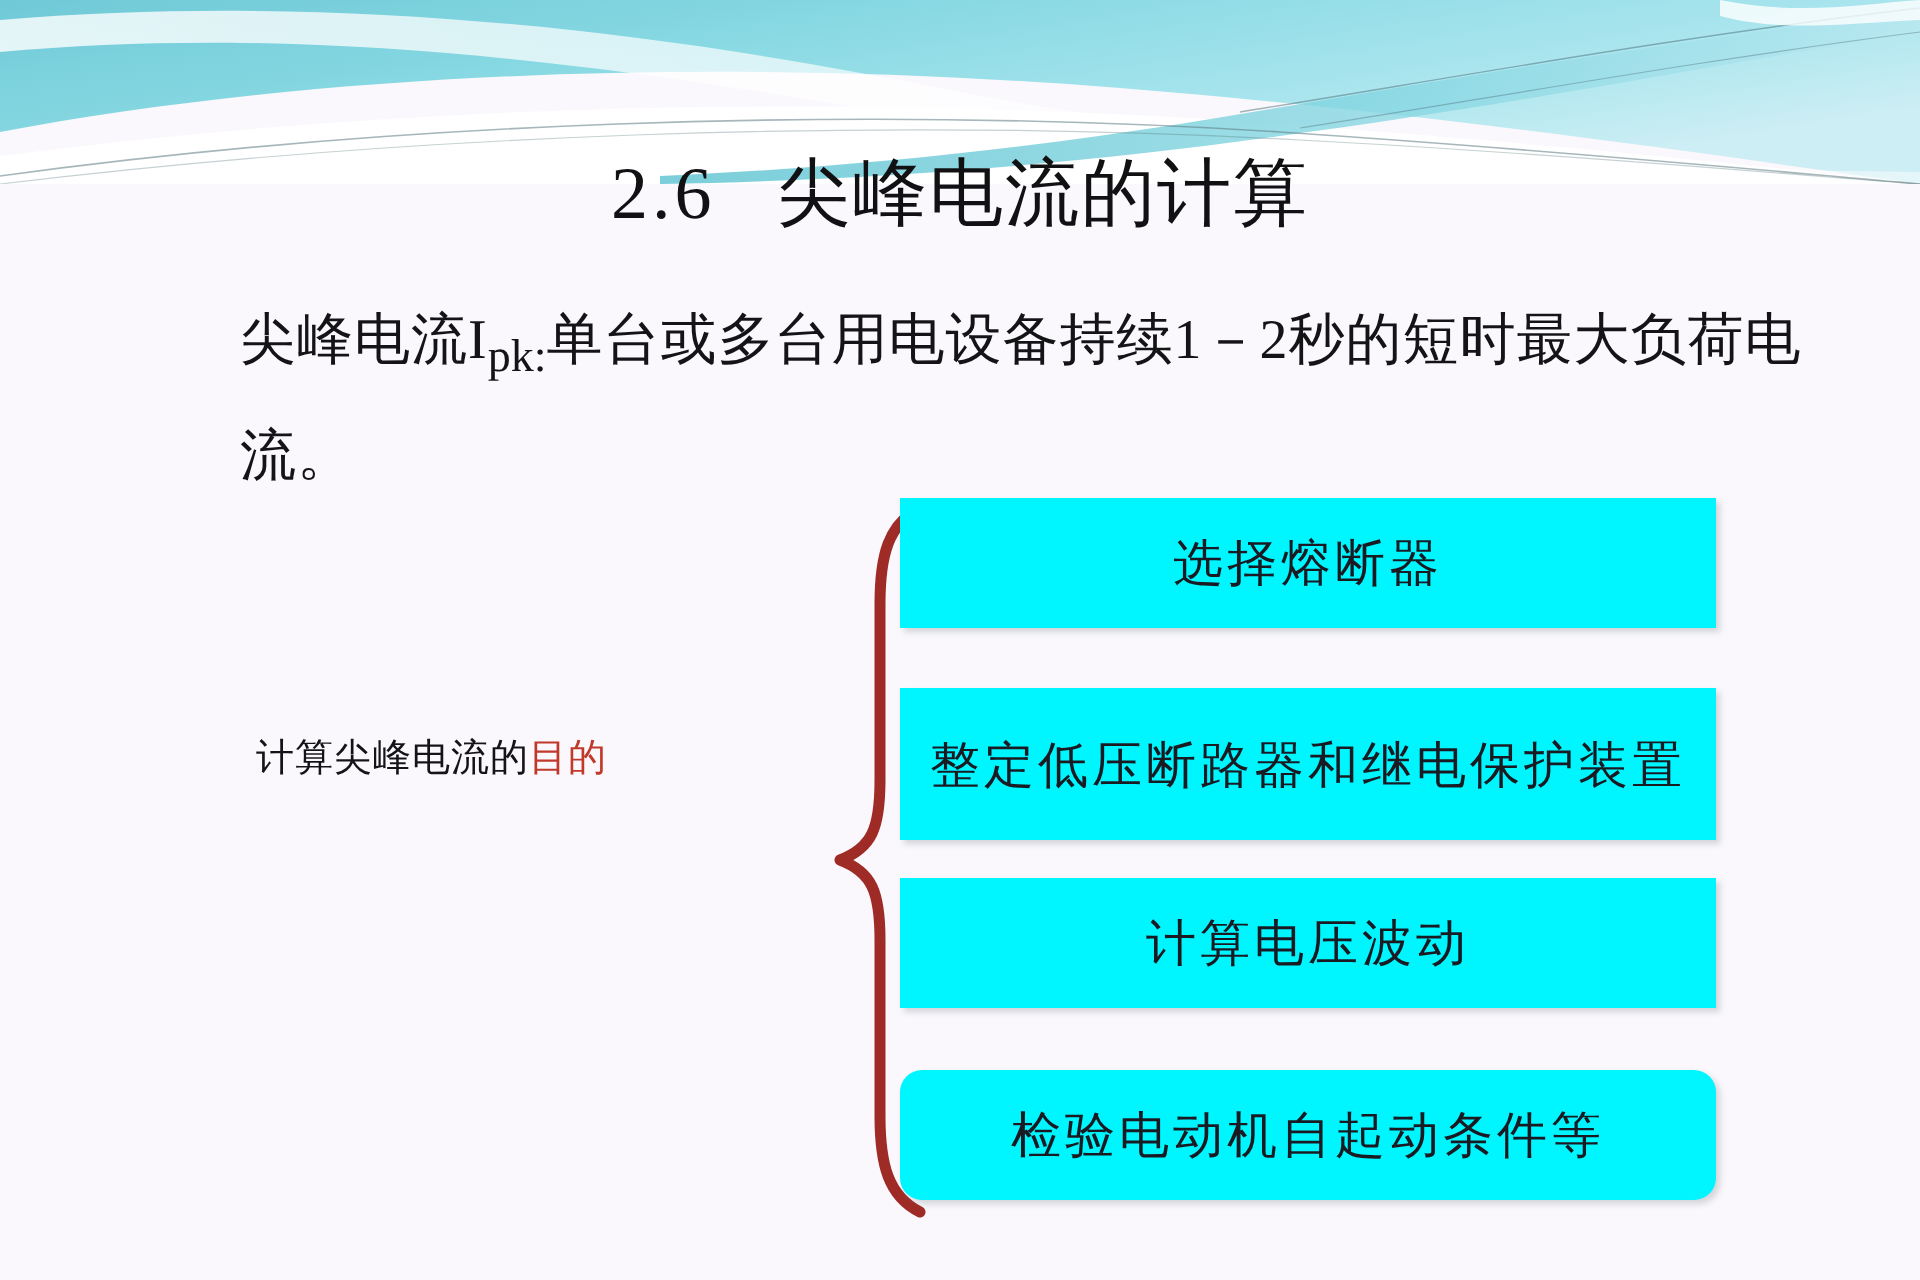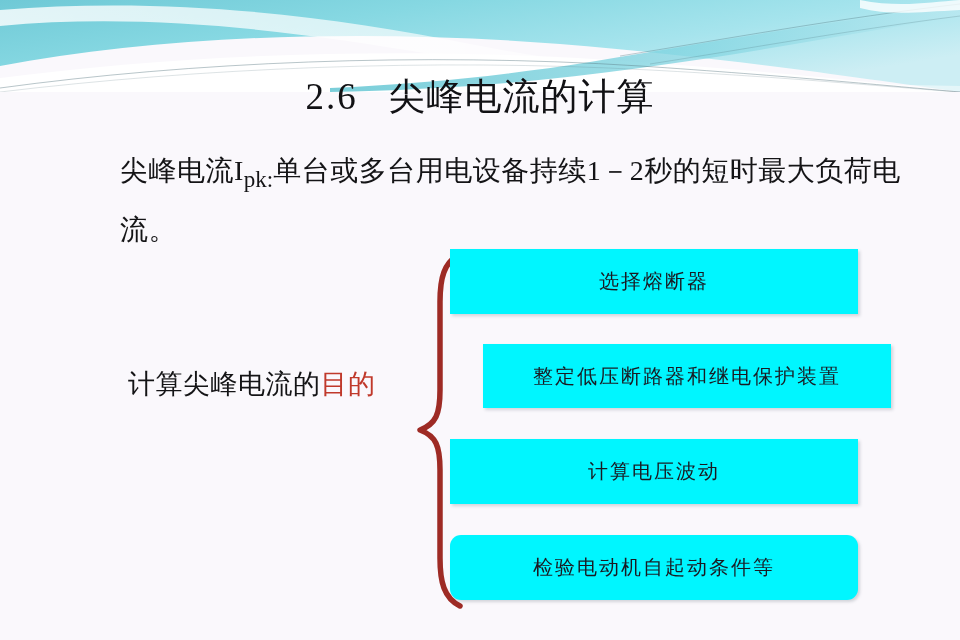--- a/index.html
+++ b/index.html
@@ -57,21 +57,21 @@
   .body-text .sub {
     font-size:23px;
     vertical-align:sub;
     letter-spacing:0;
   }
 
   
   .left-label {
     position:absolute;
     left:128px; top:366px;
-    font-size:27px;
+    font-size:19px;
     color:#141416;
     letter-spacing:0.5px;
     white-space:nowrap;
   }
   .left-label .accent { color:#c0392b; }
 
   
   .brace {
     position:absolute;
     left:414px; top:250px;
@@ -84,27 +84,27 @@
   .box {
     position:absolute;
     left:450px;
     width:408px;
     background:#00f6ff;
     display:flex;
     align-items:center;
     justify-content:center;
     box-shadow:2px 2px 3px rgba(120,130,140,0.30);
     color:#1a1a22;
-    font-size:20px;
+    font-size:25px;
     letter-spacing:2px;
     white-space:nowrap;
     text-align:center;
   }
   .box-0 { top:249px; height:65px; }
-  .box-1 { top:344px; height:64px;margin-left:33px; }
+  .box-1 { top:344px; height:76px; }
   .box-2 { top:439px; height:65px; }
   .box-3 { top:535px; height:65px;border-radius:11px; }
 </style>
 </head>
 <body>
 
 <div class="slide">
 
   <div class="header-band">
     <svg viewBox="0 0 960 92" xmlns="http://www.w3.org/2000/svg" preserveAspectRatio="none">

